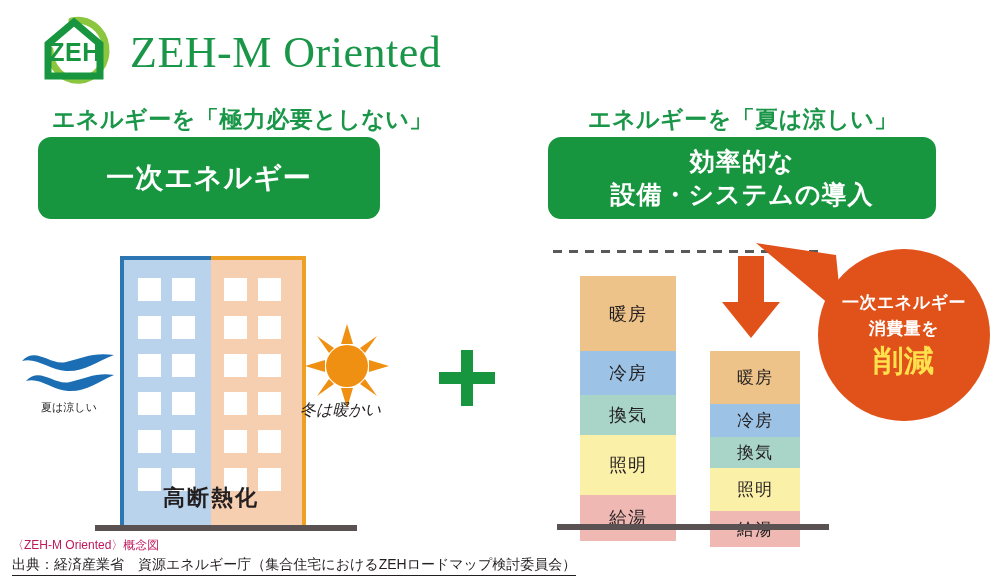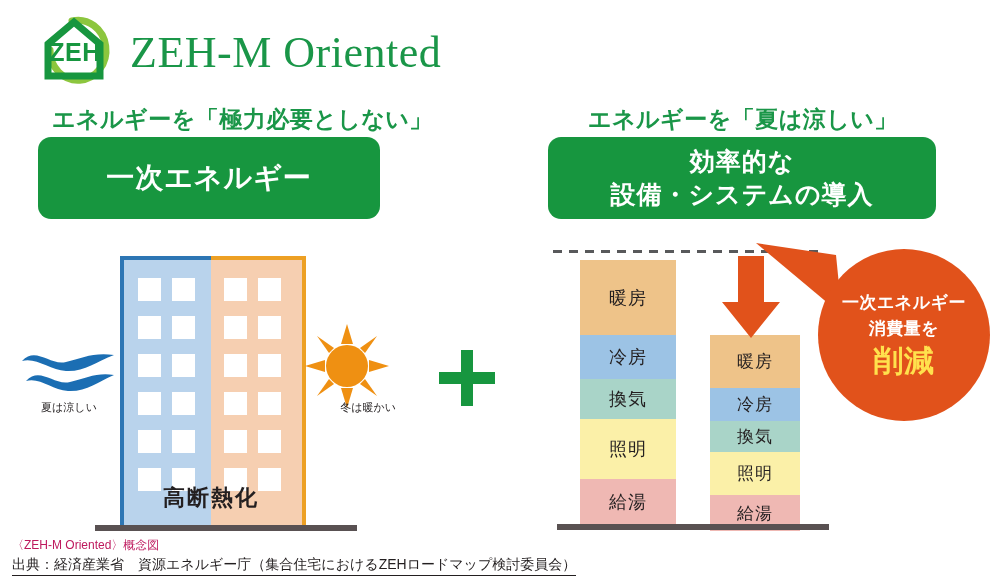--- a/index.html
+++ b/index.html
@@ -102,40 +102,41 @@
     text-align: center;
     font-size: 11px;
     color: #231f20;
     white-space: nowrap;
   }
 
   
   #sun-icon { left: 305px; top: 324px; width: 84px; height: 84px; }
   #label-winter {
     left: 300px; top: 400px; width: 96px;
-    text-align: right;
-    font-size: 11px;
-    color: #231f20;
-    white-space: nowrap;
+    text-align: left;
+    font-size: 16px;
+    color: #231f20;
+    white-space: nowrap;
+    font-style: italic;
   }
 
   
   #plus-sign { left: 437px; top: 348px; width: 60px; height: 60px; }
 
   
   #dashed-line {
     left: 553px; top: 250px; width: 272px; height: 3px;
     background: repeating-linear-gradient(to right,
         #58595b 0px, #58595b 9px, rgba(0,0,0,0) 9px, rgba(0,0,0,0) 16px);
   }
   #ground-right {
     left: 557px; top: 524px; width: 272px; height: 6px;
     background: #595152;
   }
-  .bar-stack { position: absolute; }
+  .bar-stack { position: absolute; margin-top: 16px; }
   #bar-before { left: 580px; top: 260px;  width: 96px; }
   #bar-after  { left: 710px; top: 335px;  width: 90px; }
   .seg {
     display: flex;
     align-items: center;
     justify-content: center;
     font-size: 18px;
     color: #231f20;
     letter-spacing: 1px;
     box-sizing: border-box;

